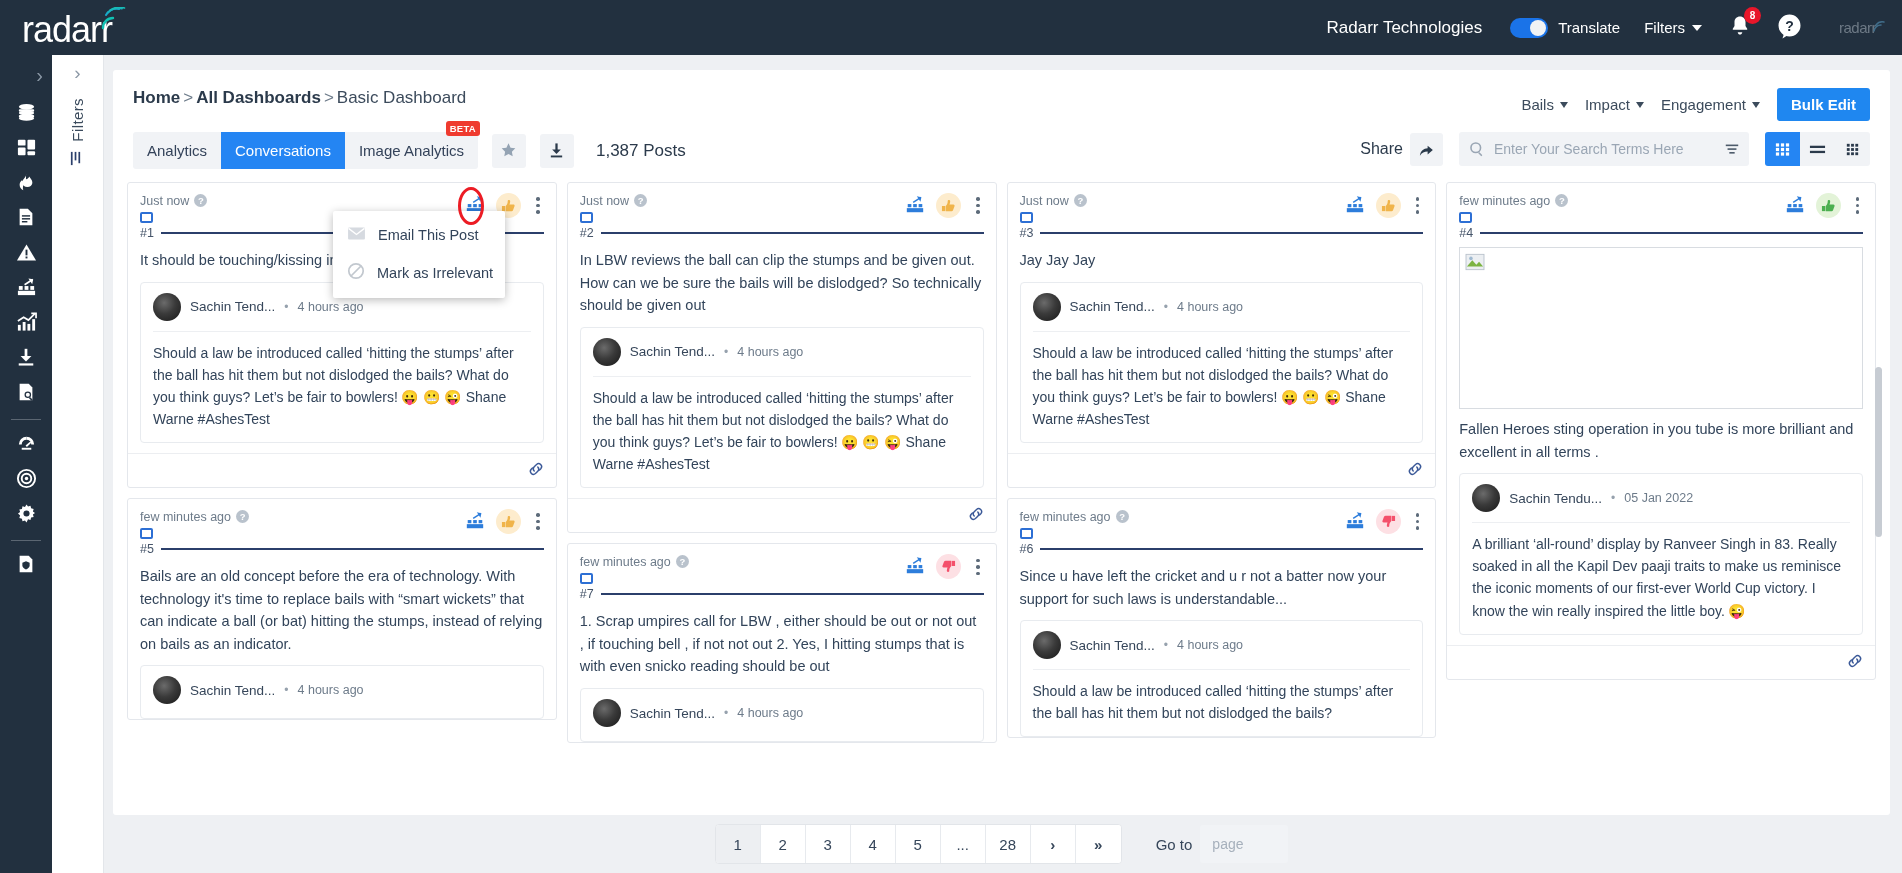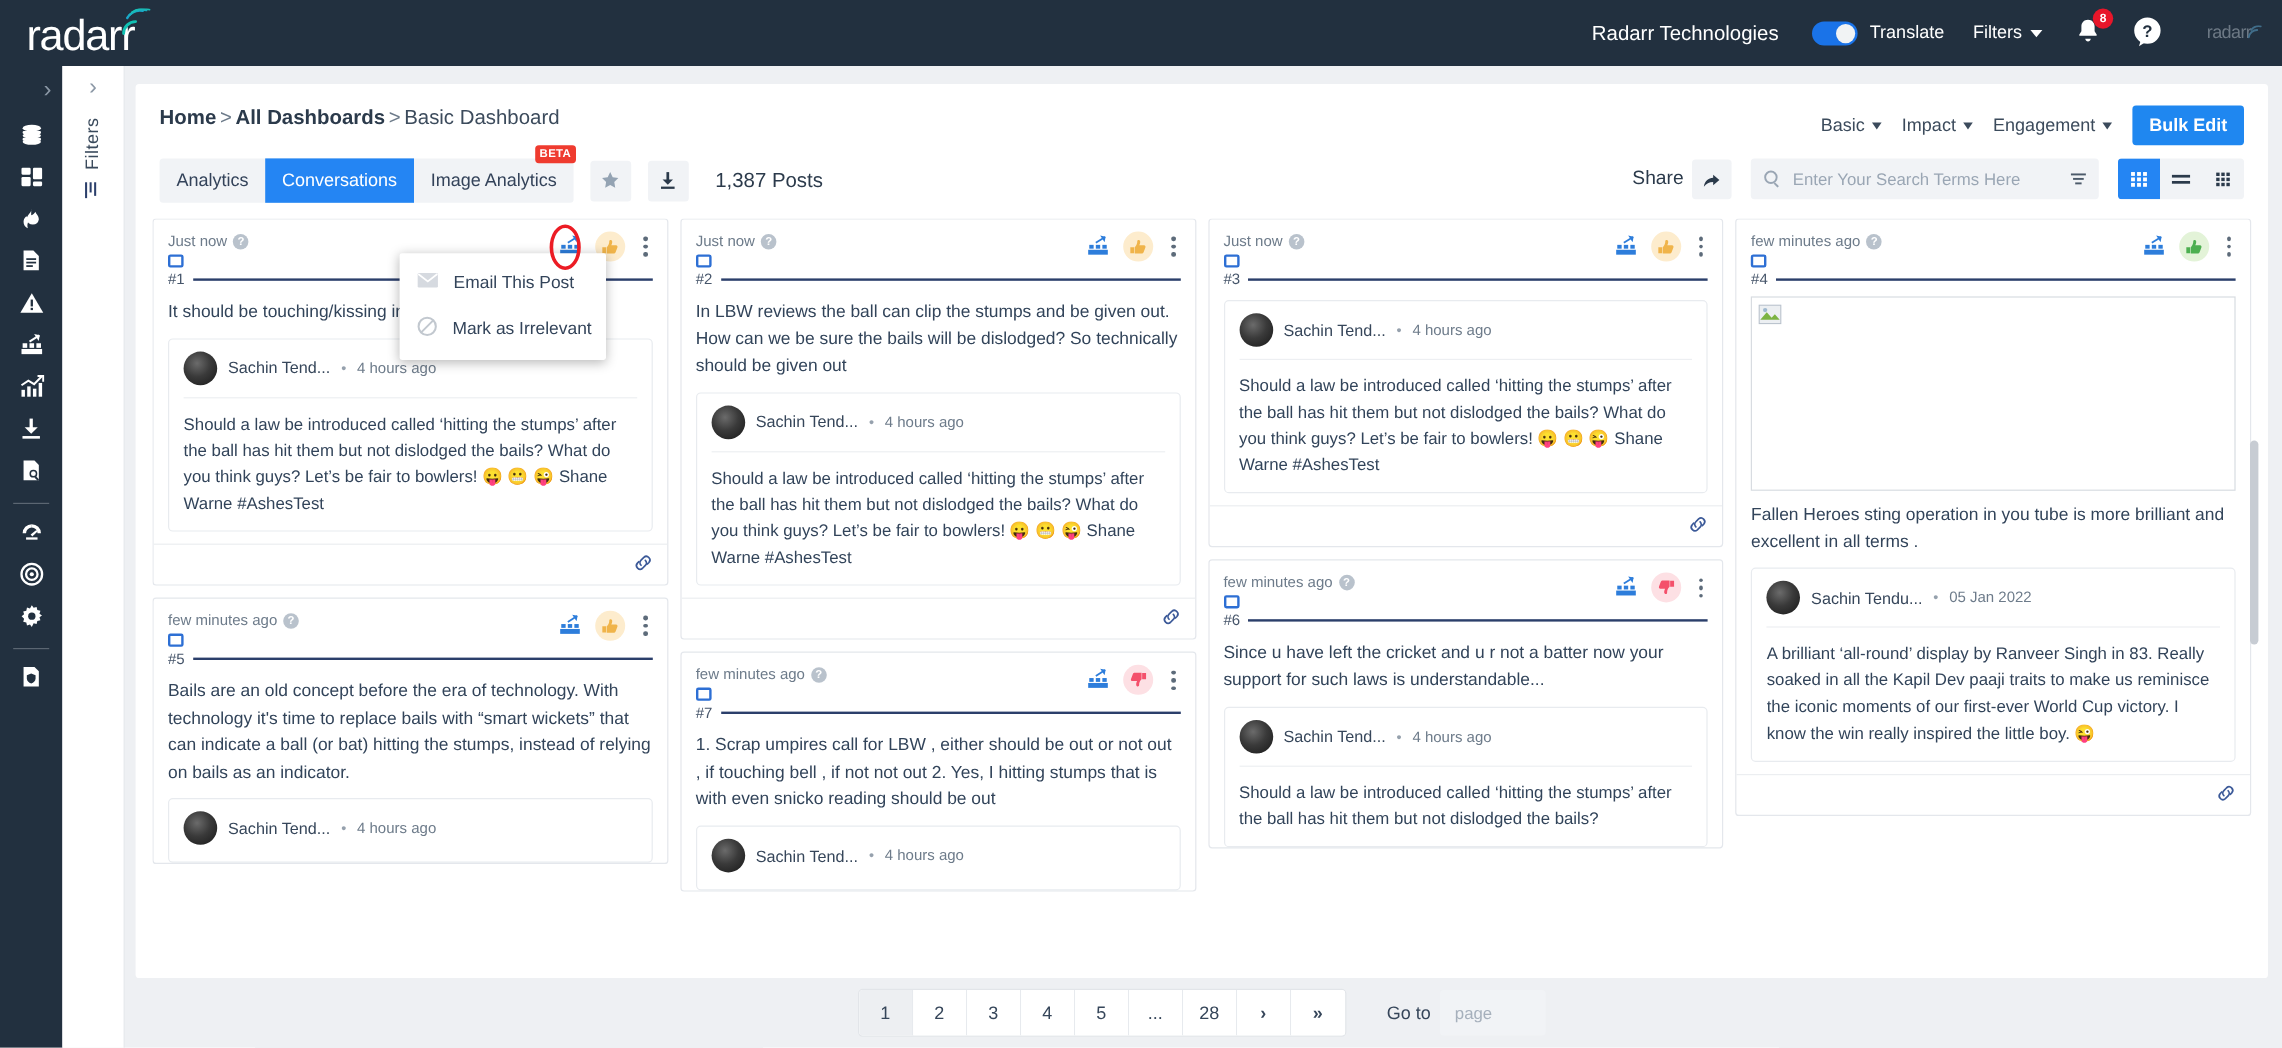--- a/index.html
+++ b/index.html
@@ -385,21 +385,21 @@
 </div>
 
 <div class="main">
 
   <div class="crumb">
     <b>Home</b><span class="sep">&gt;</span><b>All Dashboards</b><span class="sep">&gt;</span><span class="last">Basic Dashboard</span>
   </div>
 
   <div class="right-filters">
     <div class="rf-item">
-        <span>Basic</span>
+        <span>Bails</span>
         <i></i>
       </div>
     <div class="rf-item">
         <span>Impact</span>
         <i></i>
       </div>
     <div class="rf-item">
         <span>Engagement</span>
         <i></i>
       </div>
@@ -748,20 +748,21 @@
                 <span></span>
                 <span></span>
                 <span></span>
               </span>
           </div>
         </div>
         <div class="rank-row">
           <span class="rank-no">#3</span>
           <span class="rank-line"></span>
         </div>
+        <div class="post-text">Jay Jay Jay</div>
         <div class="quote">
           <div class="q-head">
             <span class="avatar"></span>
             <span class="q-name">Sachin Tend...</span>
             <span class="q-dot">•</span>
             <span class="q-time">4 hours ago</span>
           </div>
           <div class="q-body">Should a law be introduced called ‘hitting the stumps’ after the ball has hit them but not dislodged the bails? What do you think guys? Let’s be fair to bowlers! 😛 😬 😜 Shane Warne #AshesTest</div>
         </div>
         <div class="card-foot">

